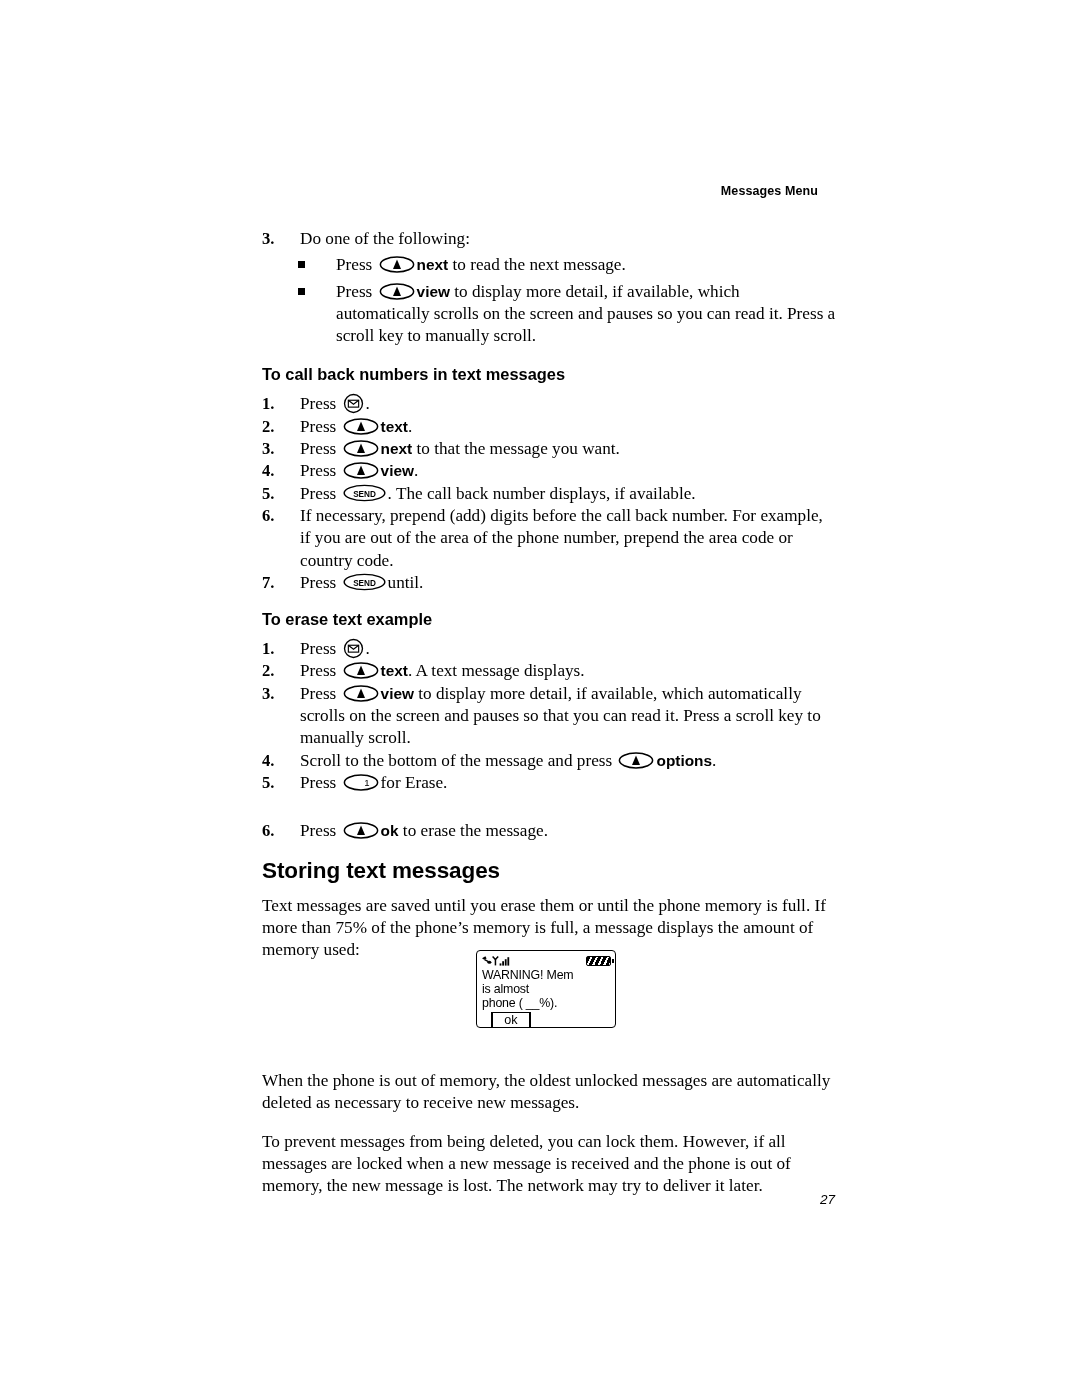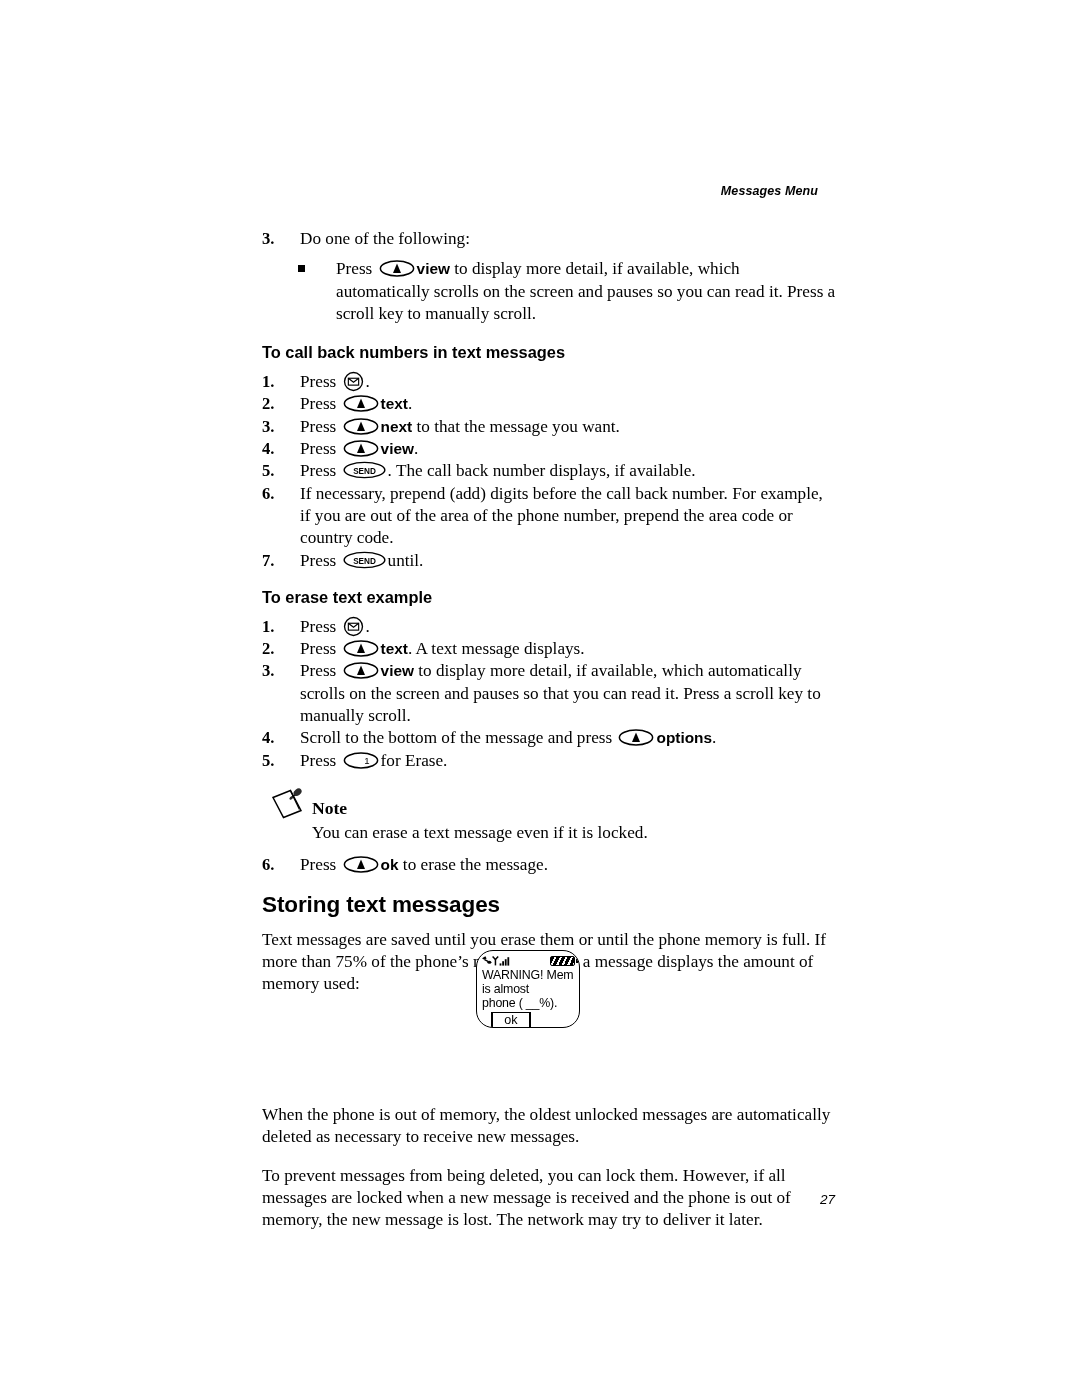--- a/index.html
+++ b/index.html
@@ -23,21 +23,20 @@
     height: 1397px;
   }
 
   
   .running-header {
     position: absolute;
     right: 262px;
     top: 184px;
     font-family: "Liberation Sans", "DejaVu Sans", sans-serif;
     font-weight: bold;
-    font-style: italic;
     font-size: 12.5px;
     letter-spacing: 0.1px;
     white-space: nowrap;
   }
 
   
   .content {
     position: absolute;
     left: 262px;
     top: 228px;
@@ -163,24 +162,24 @@
     font-size: 17.2px;
     line-height: 22.4px;
     margin-top: 4px;
   }
 
   
   .phone-shot {
     position: absolute;
     left: 476px;
     top: 950px;
-    width: 104px;
+    width: 140px;
     height: 78px;
     border: 1.6px solid #000;
-    border-radius: 17px;
+    border-radius: 4px;
     background: #fff;
     box-sizing: border-box;
     font-family: "Liberation Sans", "DejaVu Sans", sans-serif;
     overflow: hidden;
   }
   .ps-status {
     position: relative;
     height: 15px;
     margin: 2px 4px 0 4px;
     display: flex;
@@ -263,20 +262,29 @@
 
   <div class="content">
 
     <div class="row">
       <span class="marker">3.</span>
       <span class="txt">Do one of the following:</span>
     </div>
 
     <div class="sp4"></div>
 
+    <div class="row sub">
+      <span class="marker"><i class="bullet-sq"></i></span>
+      <span class="txt"><span>Press</span>
+        <svg class="keyicon key-oval" viewBox="0 0 36 17">
+          <ellipse cx="18" cy="8.5" rx="16.6" ry="7.4" fill="#fff" stroke="#000" stroke-width="1.5"></ellipse>
+          <path d="M18 3.4 L22 13 L14 13 Z" fill="#000"></path>
+        </svg><span class="b">next</span>
+        <span>to read the next message.</span></span>
+    </div>
 
     <div class="sp4"></div>
 
     <div class="row sub">
       <span class="marker"><i class="bullet-sq"></i></span>
       <span class="txt"><span>Press</span>
         <svg class="keyicon key-oval" viewBox="0 0 36 17">
           <ellipse cx="18" cy="8.5" rx="16.6" ry="7.4" fill="#fff" stroke="#000" stroke-width="1.5"></ellipse>
           <path d="M18 3.4 L22 13 L14 13 Z" fill="#000"></path>
         </svg><span class="b">view</span>
@@ -398,33 +406,20 @@
       <span class="marker">5.</span>
       <span class="txt"><span>Press</span>
         <svg class="keyicon key-one" viewBox="0 0 36 17">
           <ellipse cx="18" cy="8.5" rx="16.6" ry="7.4" fill="#fff" stroke="#000" stroke-width="1.5"></ellipse>
           <text x="24" y="12.2" text-anchor="middle" font-family="Liberation Sans, sans-serif" font-size="9.6" fill="#000">1</text>
         </svg><span>for Erase.</span></span>
     </div>
 
     <div class="sp16"></div>
 
-    <div class="note-wrap">
-      <div class="note-head">
-        <svg class="note-icon" viewBox="0 0 34 32">
-          <path d="M3 9.5 L20.5 2.5 L31 22.5 L13.5 29.5 Z" fill="#ffffff" stroke="#000" stroke-width="1.5"></path>
-          <path d="M20.6 3.2 L29.4 21.6" fill="none" stroke="#000" stroke-width="1.1"></path>
-          <path d="M20.5 10.5 L26.8 5.2" fill="none" stroke="#000" stroke-width="1.6"></path>
-          <ellipse cx="27.6" cy="4.2" rx="4.4" ry="3.2" transform="rotate(-38 27.6 4.2)" fill="#2b2b2b"></ellipse>
-          <ellipse cx="21.2" cy="10.0" rx="2.0" ry="1.4" transform="rotate(-38 21.2 10.0)" fill="#2b2b2b"></ellipse>
-        </svg>
-        <span class="note-label">Note</span>
-      </div>
-      <div class="note-body">You can erase a text message even if it is locked.</div>
-    </div>
 
     <div class="sp10"></div>
 
     <div class="row">
       <span class="marker">6.</span>
       <span class="txt"><span>Press</span>
         <svg class="keyicon key-oval" viewBox="0 0 36 17">
           <ellipse cx="18" cy="8.5" rx="16.6" ry="7.4" fill="#fff" stroke="#000" stroke-width="1.5"></ellipse>
           <path d="M18 3.4 L22 13 L14 13 Z" fill="#000"></path>
         </svg><span class="b">ok</span>

